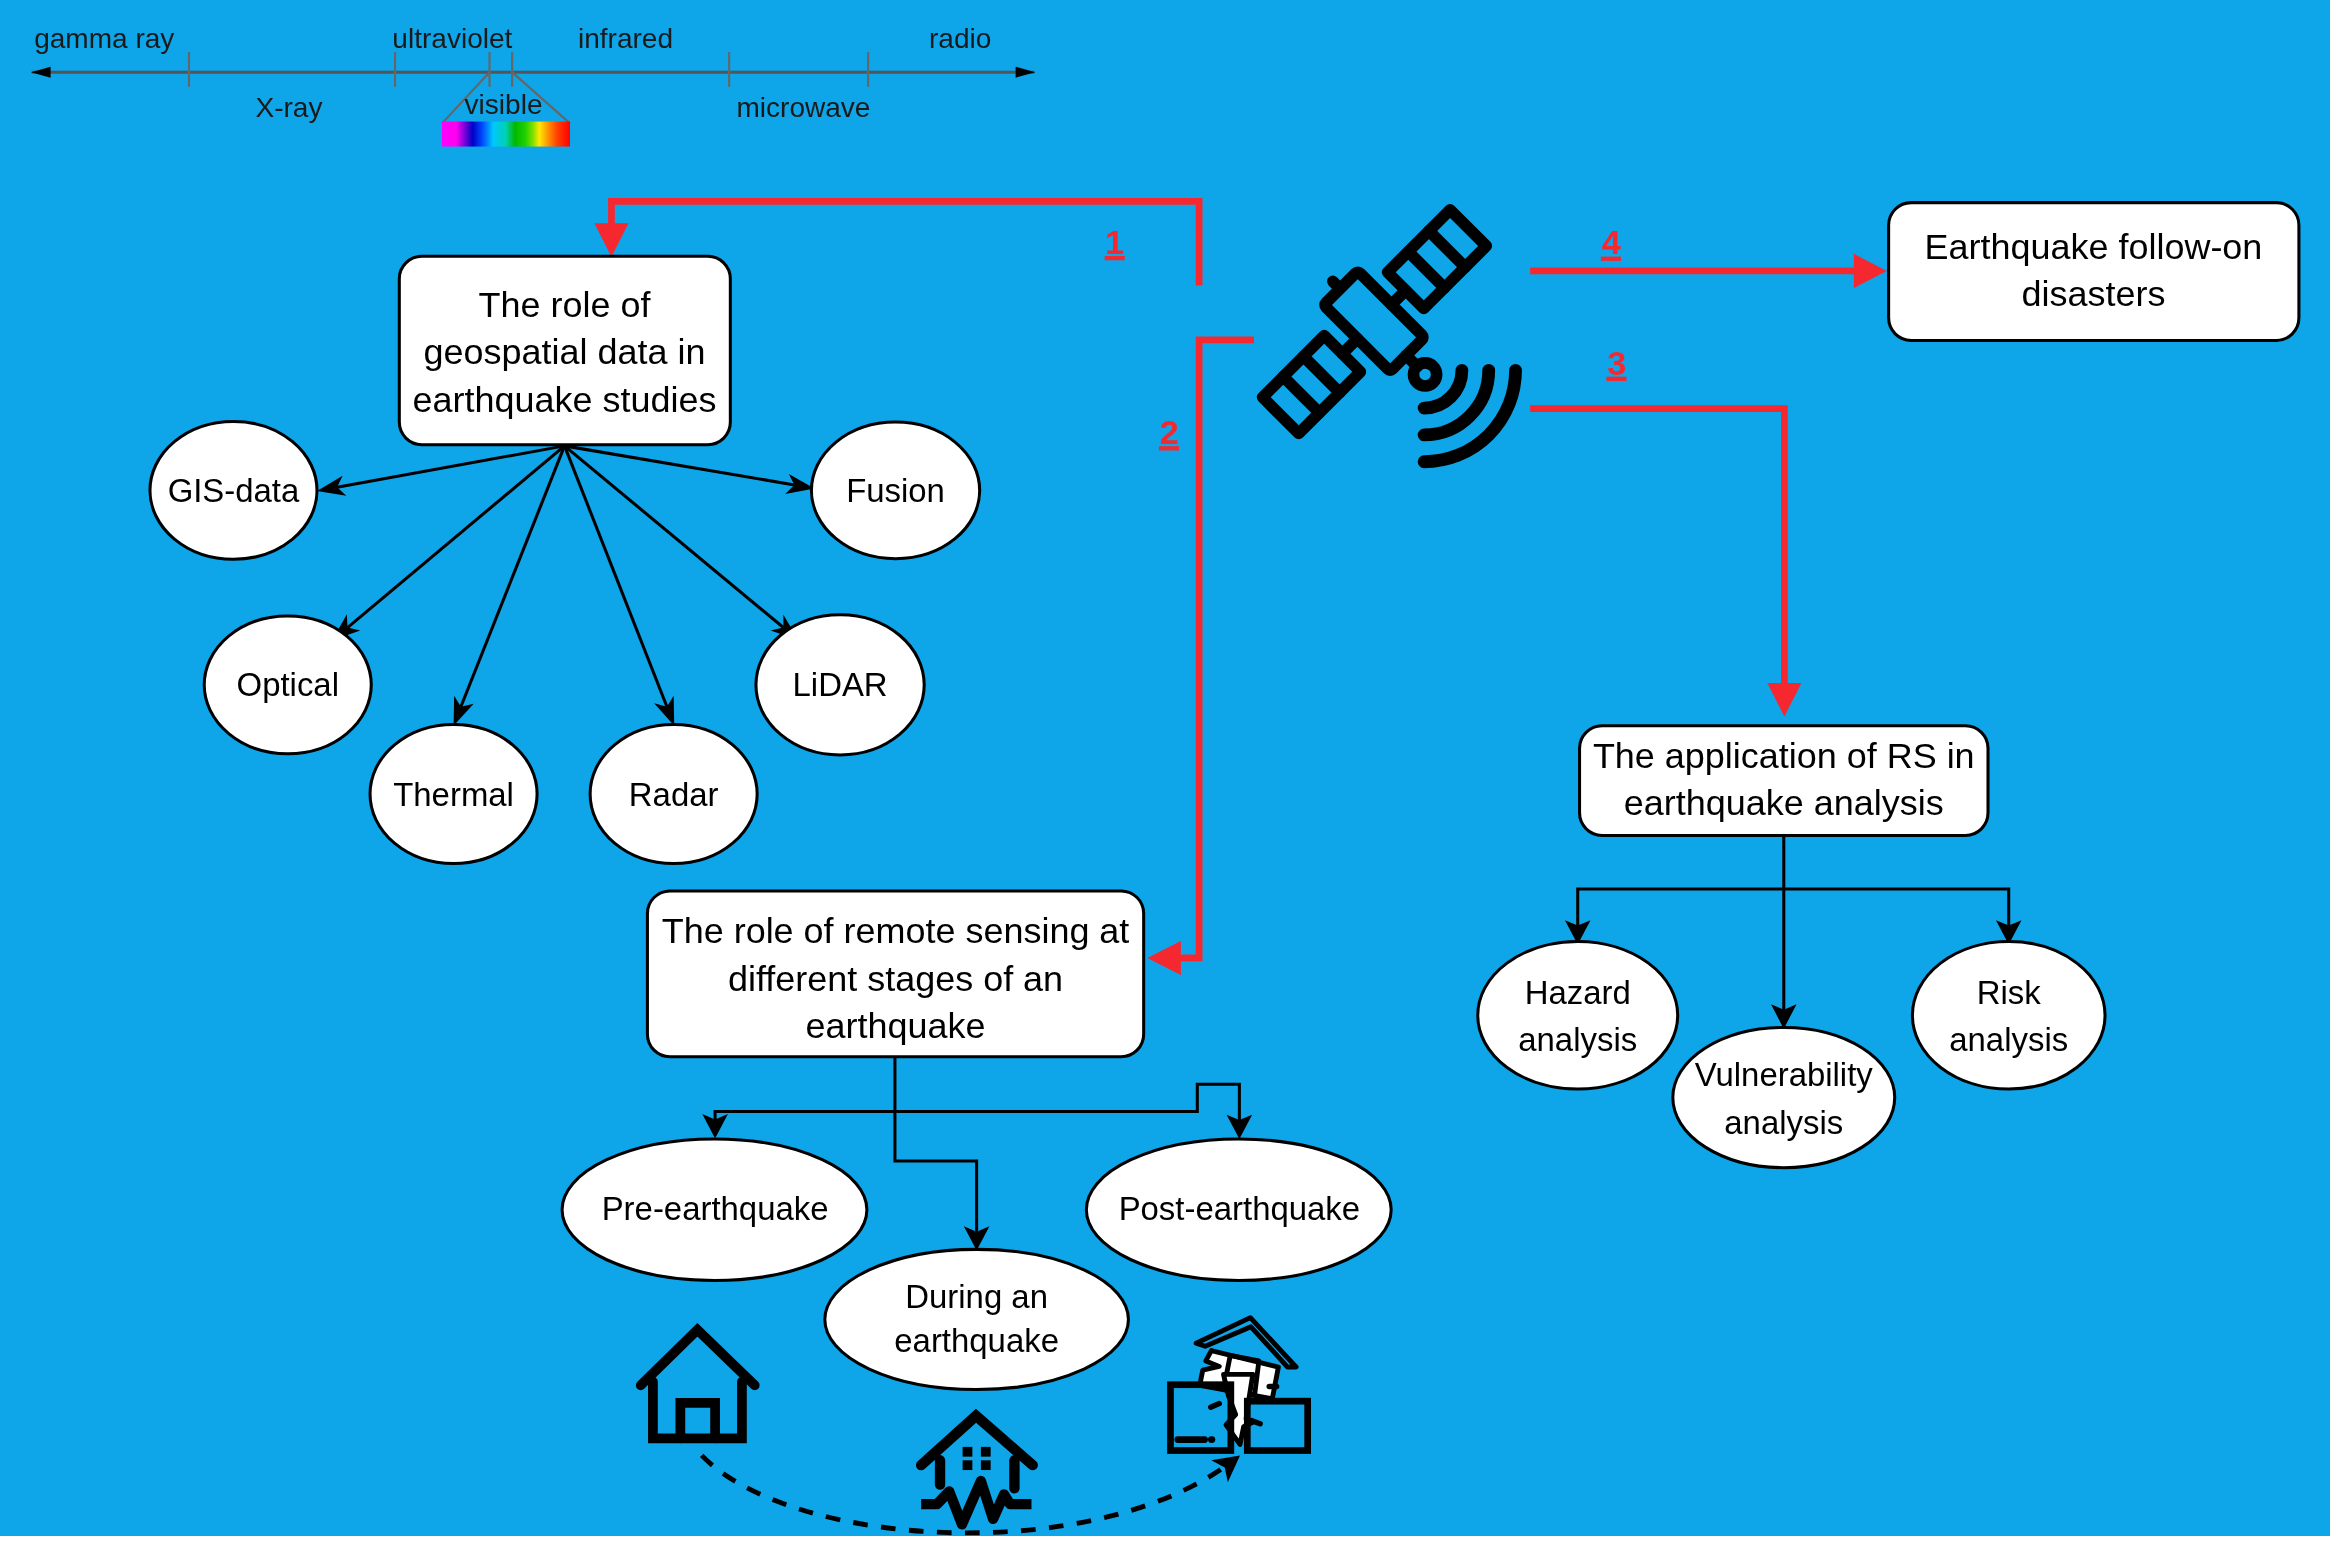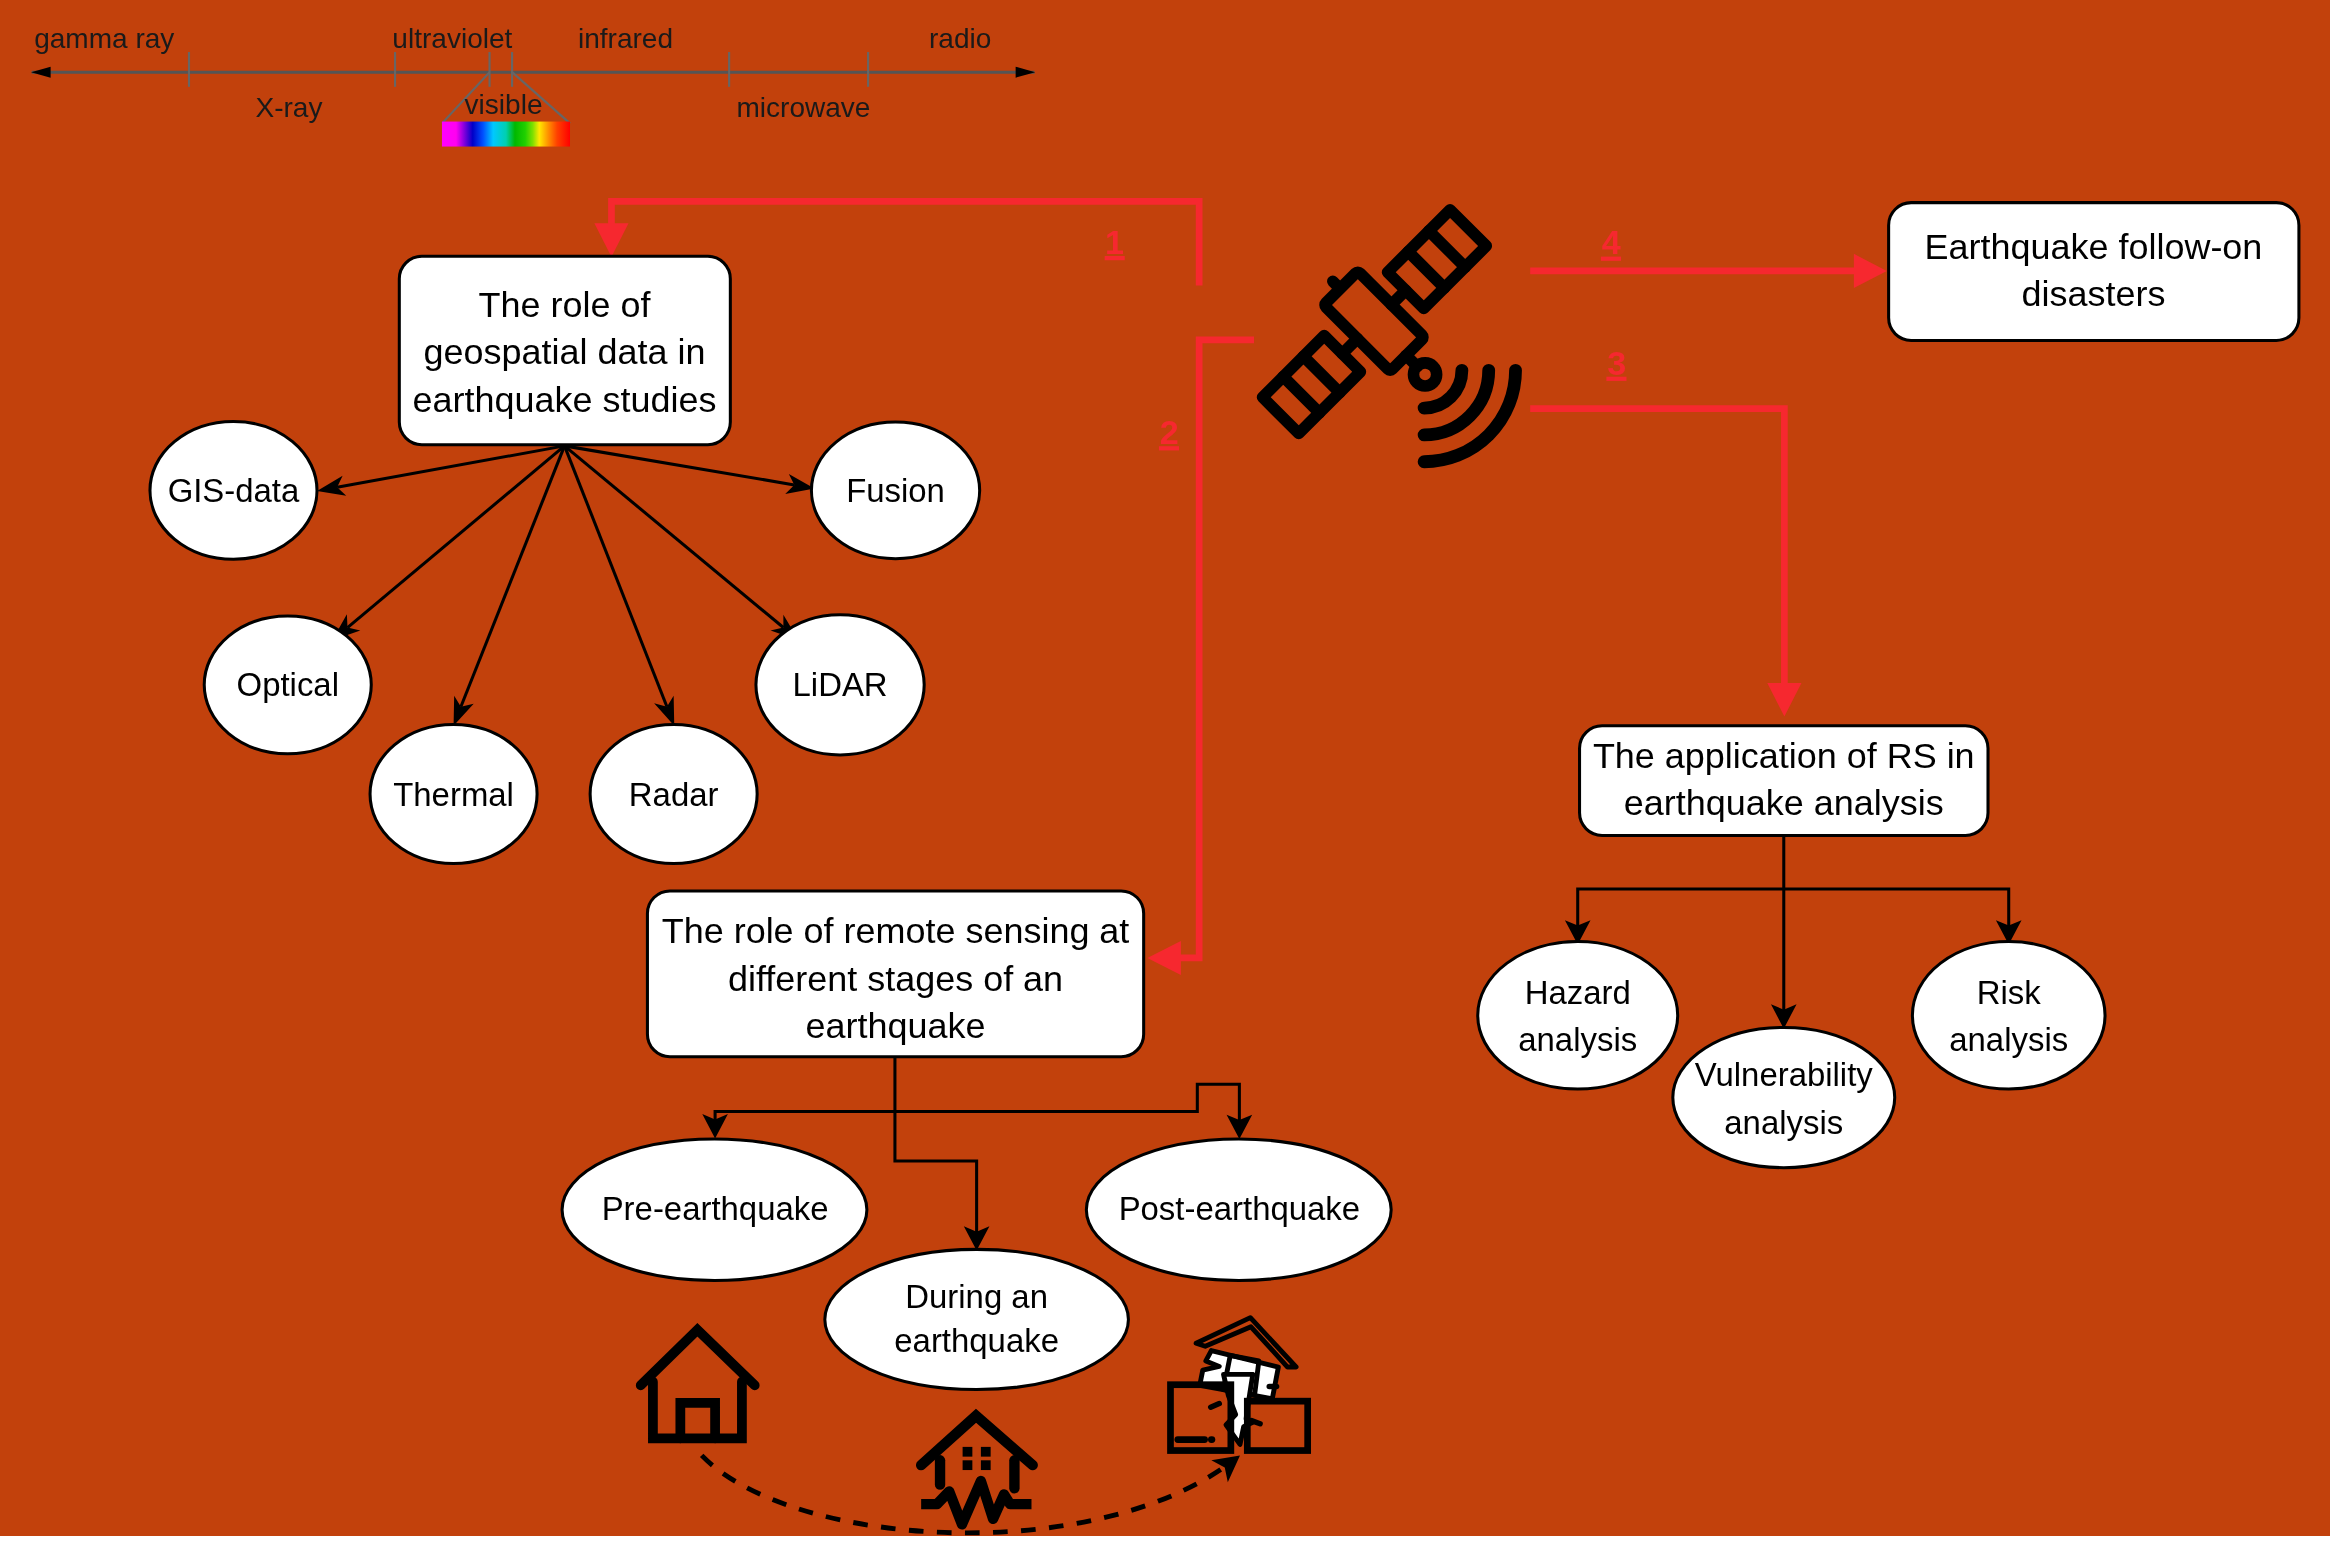--- a/index.html
+++ b/index.html
@@ -1,17 +1,17 @@
 <!DOCTYPE html>
 <html style="font-size:9.8px"><head>
 <meta charset="utf-8">
 <style>
   html,body{margin:0;padding:0;background:#ffffff;}
   body{width:2330px;height:1566px;overflow:hidden;font-family:"Liberation Sans",sans-serif;}
-  #stage{position:relative;width:2330px;height:1536px;background:#c2410c;}
+  #stage{position:relative;width:2330px;height:1536px;background:#0ea5e9;}
   svg{display:block;}
   .nodeText{font-family:"Liberation Sans",sans-serif;font-size:54px;fill:#000;text-anchor:middle;}
   .boxText{font-family:"Liberation Sans",sans-serif;font-size:59px;fill:#000;text-anchor:middle;}
   .specLabel{font-family:"Liberation Sans",sans-serif;font-size:46px;fill:#1a1a1a;text-anchor:middle;}
   .numLabel{font-family:"Liberation Sans",sans-serif;font-size:56px;font-weight:bold;fill:#f6282f;text-anchor:middle;}
 </style>
 </head>
 <body>
 
 <div id="stage">

